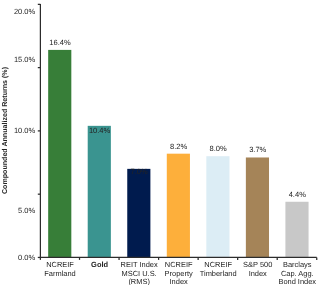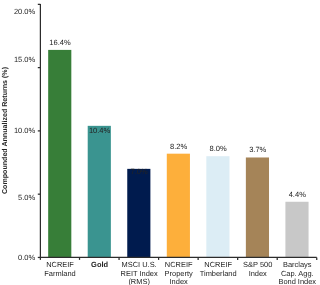--- a/index.html
+++ b/index.html
@@ -56,43 +56,43 @@
         <line x1="237.67" y1="257.45" x2="237.67" y2="259.9" stroke="#2c2c2c" stroke-width="1.25"></line>
         <line x1="277.20799999999997" y1="257.45" x2="277.20799999999997" y2="259.9" stroke="#2c2c2c" stroke-width="1.25"></line>
         <line x1="316.746" y1="257.45" x2="316.746" y2="259.9" stroke="#2c2c2c" stroke-width="1.25"></line>
       </g>
   </svg>
   <div class="ylabel">Compounded Annualized Returns (%)</div>
   <div id="ticks">
       <div class="ytlabel" style="top: -0.35px; margin-top: 7px;">20.0%</div>
       <div class="ytlabel" style="top: 55px;">15.0%</div>
       <div class="ytlabel" style="top: 126.2px;">10.0%</div>
-      <div class="ytlabel" style="top: 193px;">5.0%</div>
+      <div class="ytlabel" style="top: 206px;">5.0%</div>
       <div class="ytlabel" style="top: 252.75px;">0.0%</div>
     </div>
   <div id="bars">
       <div class="vlabel" style="left: 30.049px; top: 37.808px;">16.4%</div>
       <div class="vlabel" style="left: 69.587px; top: 108px; margin-top: 18px;">10.4%</div>
       <div class="vlabel" style="left: 109.125px; top: 167px;">7.0%</div>
       <div class="vlabel" style="left: 148.663px; top: 141.579px;">8.2%</div>
       <div class="vlabel" style="left: 188.201px; top: 144.11px;">8.0%</div>
       <div class="vlabel" style="left: 227.739px; top: 145.375px;">3.7%</div>
       <div class="vlabel" style="left: 267.277px; top: 189.668px;">4.4%</div>
     </div>
   <div id="cats">
       <div class="cat" style="left: 29.049px; top: 261.4px;">
         <div>NCREIF</div>
         <div>Farmland</div>
       </div>
       <div class="cat" style="left: 68.587px; top: 261.4px; font-weight: bold;">
         <div>Gold</div>
       </div>
       <div class="cat" style="left: 108.125px; top: 261.4px;">
+        <div>REIT Index</div>
         <div>MSCI U.S.</div>
-        <div>REIT Index</div>
         <div>(RMS)</div>
       </div>
       <div class="cat" style="left: 147.663px; top: 261.4px;">
         <div>NCREIF</div>
         <div>Property</div>
         <div>Index</div>
       </div>
       <div class="cat" style="left: 187.201px; top: 261.4px;">
         <div>NCREIF</div>
         <div>Timberland</div>

